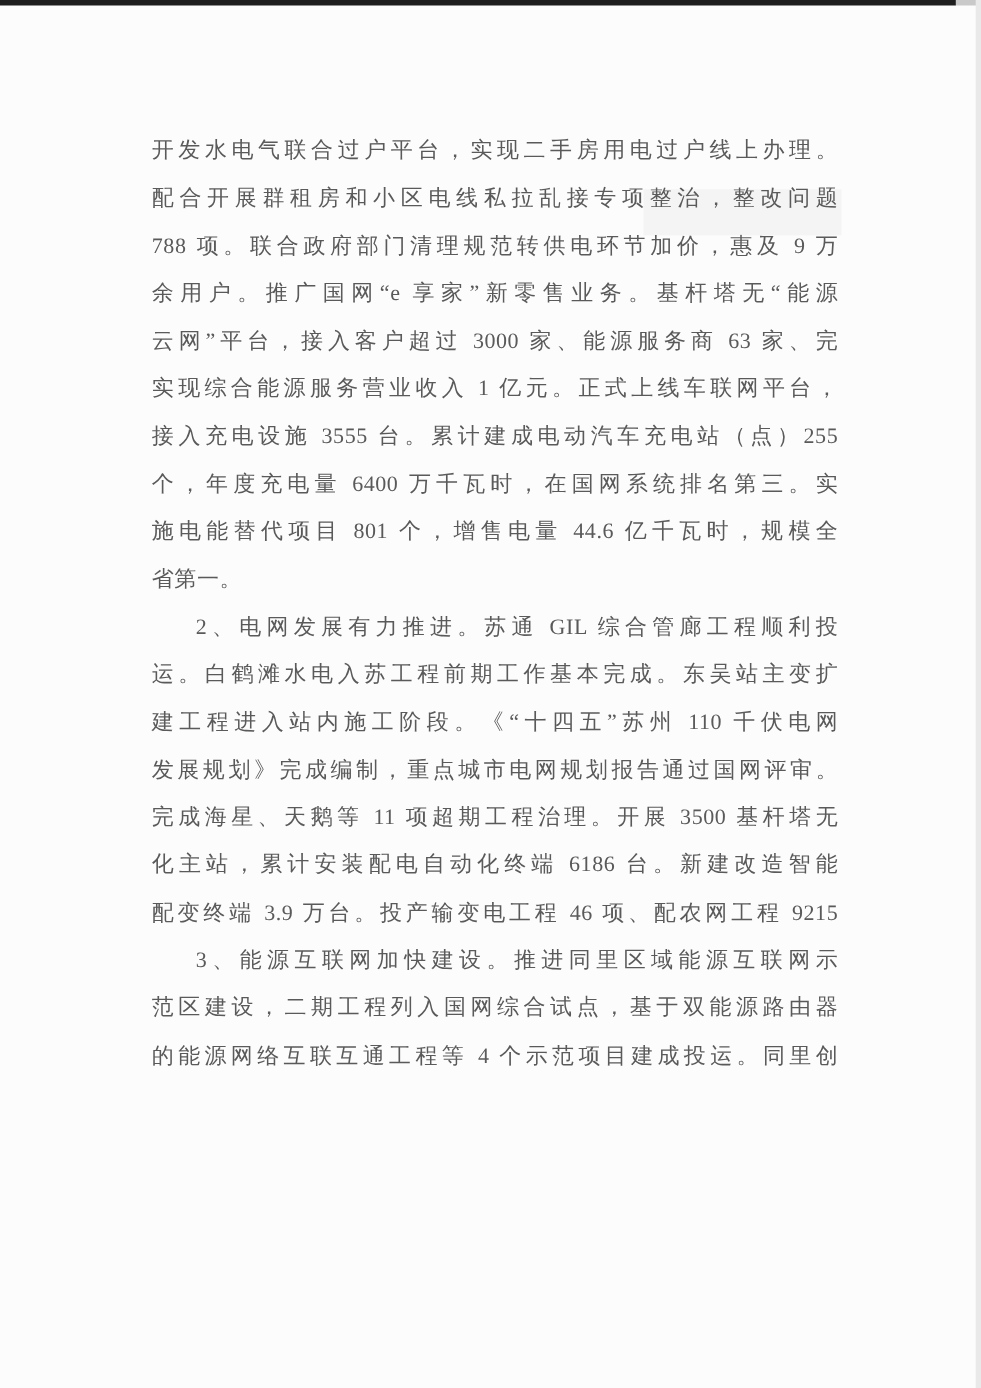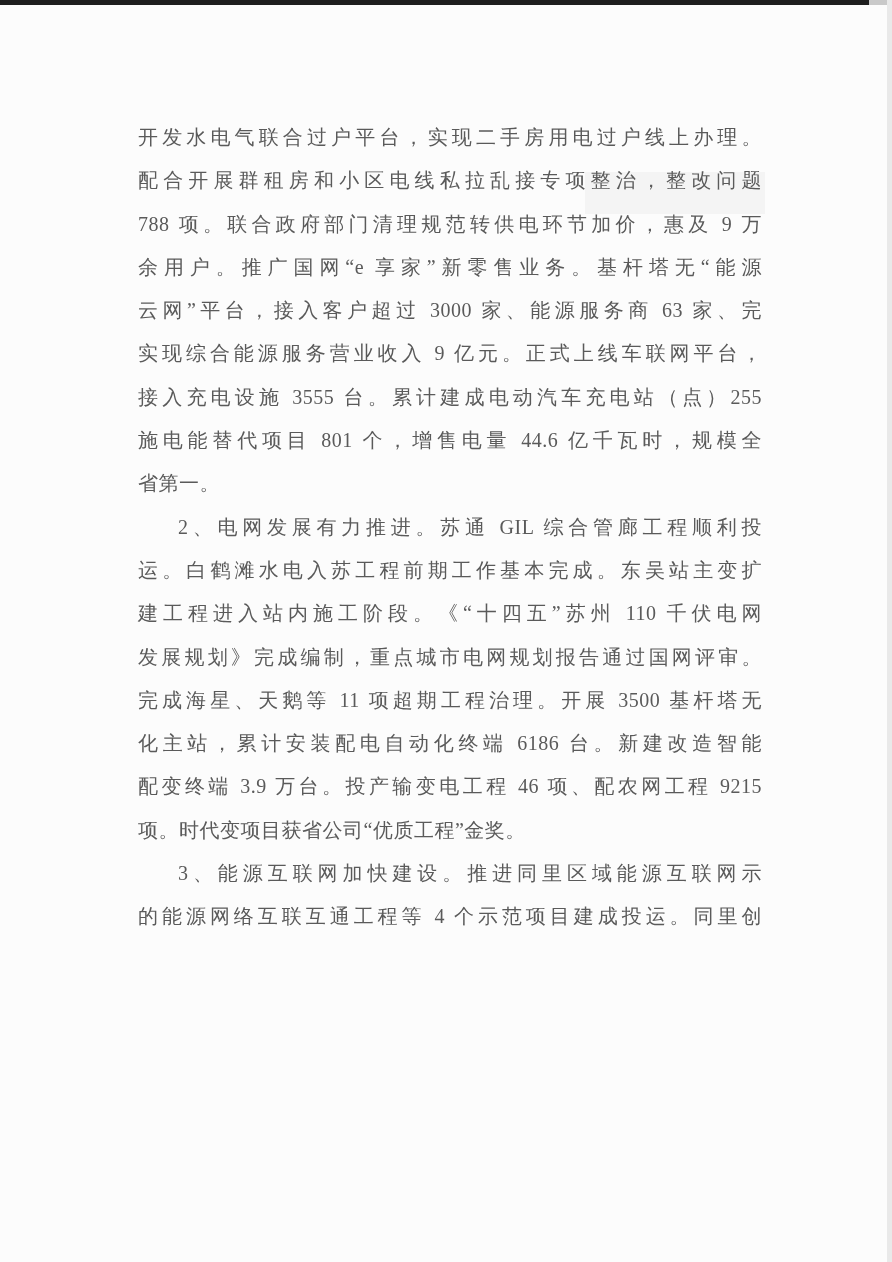--- a/index.html
+++ b/index.html
@@ -68,33 +68,34 @@
   <div class="scan-top-bar-tail"></div>
   <div class="scan-patch"></div>
   <div class="scan-right-strip"></div>
   <div class="text-block">
       <div class="paragraph">
         <div class="line">开发水电气联合过户平台，实现二手房用电过户线上办理。</div>
         <div class="line">配合开展群租房和小区电线私拉乱接专项整治，整改问题</div>
         <div class="line">788 项。联合政府部门清理规范转供电环节加价，惠及 9 万</div>
         <div class="line">余用户。推广国网“e 享家”新零售业务。基杆塔无“能源</div>
         <div class="line">云网”平台，接入客户超过 3000 家、能源服务商 63 家、完</div>
-        <div class="line">实现综合能源服务营业收入 9 亿元。正式上线车联网平台，</div>
+        <div class="line">实现综合能源服务营业收入 1 亿元。正式上线车联网平台，</div>
         <div class="line">接入充电设施 3555 台。累计建成电动汽车充电站（点）255</div>
+        <div class="line">个，年度充电量 6400 万千瓦时，在国网系统排名第三。实</div>
         <div class="line">施电能替代项目 801 个，增售电量 44.6 亿千瓦时，规模全</div>
         <div class="line para-end">省第一。</div>
       </div>
       <div class="paragraph">
         <div class="line indent">2、电网发展有力推进。苏通 GIL 综合管廊工程顺利投</div>
         <div class="line">运。白鹤滩水电入苏工程前期工作基本完成。东吴站主变扩</div>
         <div class="line">建工程进入站内施工阶段。《“十四五”苏州 110 千伏电网</div>
         <div class="line">发展规划》完成编制，重点城市电网规划报告通过国网评审。</div>
         <div class="line">完成海星、天鹅等 11 项超期工程治理。开展 3500 基杆塔无</div>
         <div class="line">化主站，累计安装配电自动化终端 6186 台。新建改造智能</div>
         <div class="line">配变终端 3.9 万台。投产输变电工程 46 项、配农网工程 9215</div>
-        <div class="line para-end">项。时代变项目获省公司“优质工程”金奖。</div>
       </div>
       <div class="paragraph">
         <div class="line indent">3、能源互联网加快建设。推进同里区域能源互联网示</div>
+        <div class="line">范区建设，二期工程列入国网综合试点，基于双能源路由器</div>
         <div class="line">的能源网络互联互通工程等 4 个示范项目建成投运。同里创</div>
       </div>
     </div>
 </div>
 
 </body></html>

